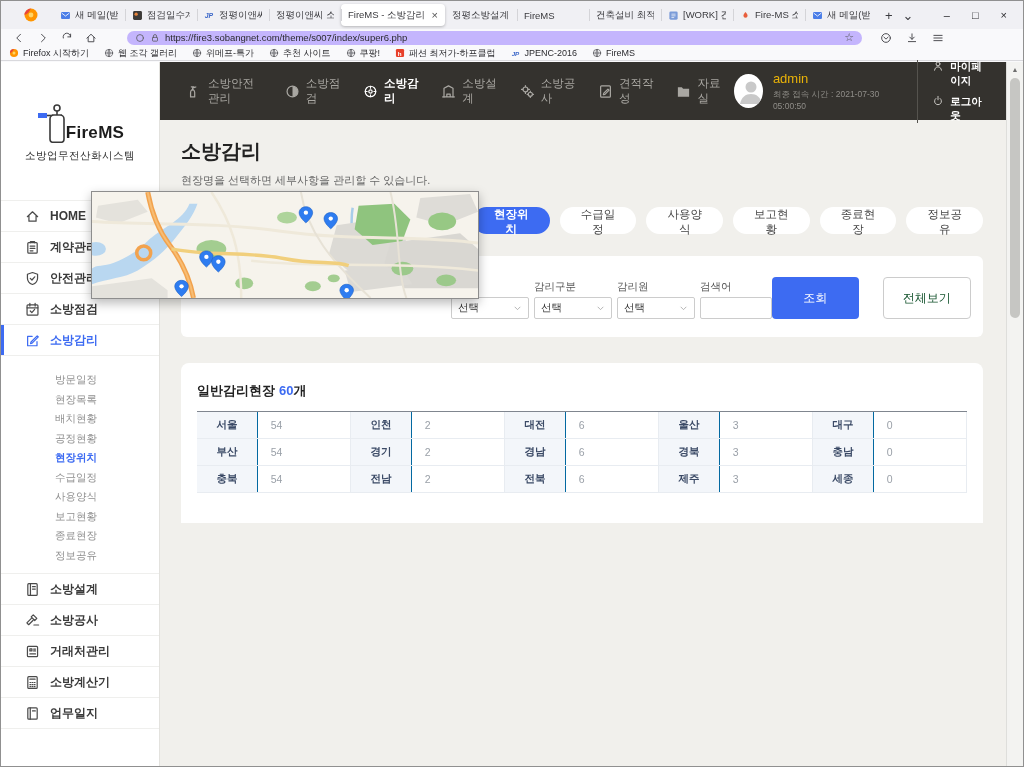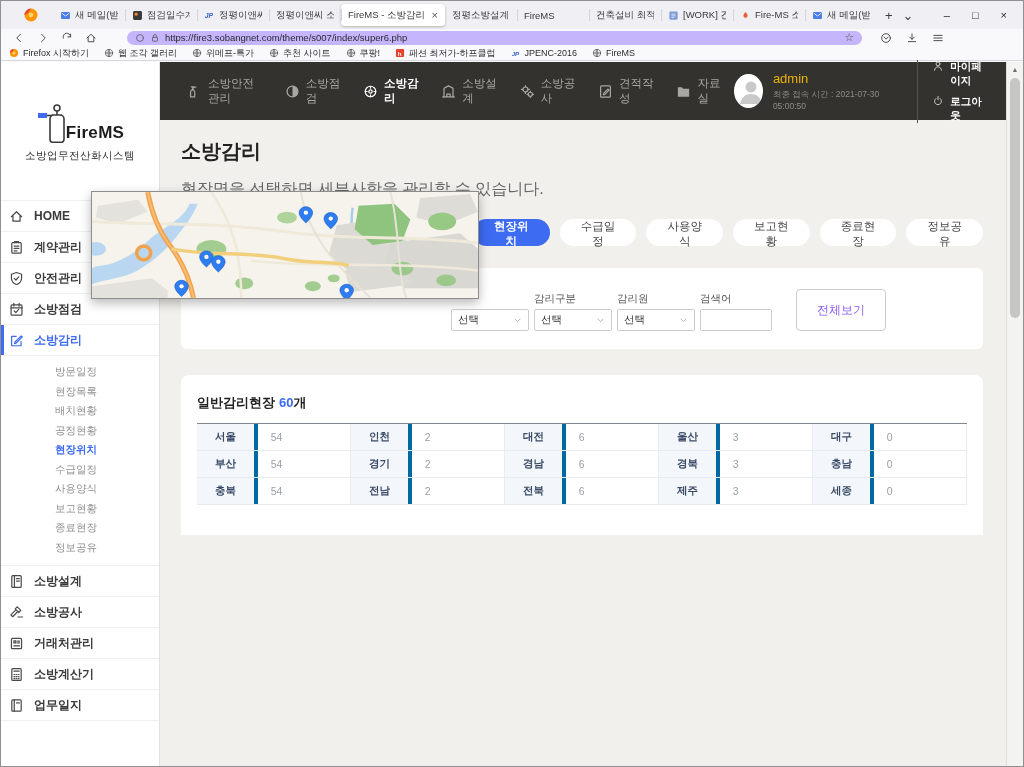--- a/index.html
+++ b/index.html
@@ -58,61 +58,61 @@
   .ua-item .n-ic { width:12px; height:12px; color:#cfcdc8; }
   .ua-item .n-ic svg { width:12px; height:12px; display:block; }
 
   .sidebar { position:absolute; left:0; top:0; width:159px; bottom:0; background:#fff; border-right:1px solid #e3e2de; z-index:5; }
   .logo-block { height:124px; display:flex; flex-direction:column; align-items:center; justify-content:center; padding-top:18px; }
   .logo-row { display:flex; align-items:flex-end; }
   .logo-mark { width:34px; height:40px; }
   .logo-title { font-size:17px; font-weight:bold; color:#1c1c1c; letter-spacing:.3px; margin-left:-4px; }
   .logo-sub { font-size:10.5px; color:#2e2e2e; margin-top:6px; letter-spacing:.5px; }
   .side-menu { margin-top:14px; }
-  .side-item { display:flex; align-items:center; gap:10px; height:31px; padding-left:8px; font-size:12px; font-weight:bold; color:#3a3a3a; border-top:1px solid #efefed; cursor:pointer; position:relative; }
+  .side-item { display:flex; align-items:center; gap:10px; height:31px; padding-left:24px; font-size:12px; font-weight:bold; color:#3a3a3a; border-top:1px solid #efefed; cursor:pointer; position:relative; }
   .side-item .s-ic { width:15px; height:15px; color:#4a4a4a; }
   .side-item .s-ic svg { width:15px; height:15px; display:block; }
   .side-item.active { color:var(--accent); }
   .side-item.active .s-ic { color:var(--accent); }
   .side-item.active::before { content:""; position:absolute; left:0; top:0; bottom:0; width:3px; background:var(--accent); }
-  .side-sub { padding:6px 0 8px 0; border-top:1px solid #efefed; }
+  .side-sub { padding:14px 0 8px 0; border-top:1px solid #efefed; }
   .sub-item { height:19.5px; line-height:19.5px; padding-left:54px; font-size:10.5px; color:#8f8f8f; cursor:pointer; }
   .sub-item.active { color:var(--accent); font-weight:bold; }
   .side-end { border-top:1px solid #efefed; height:1px; }
 
   .main { position:absolute; left:159px; top:58px; right:17px; bottom:0; padding:0 23px 0 21px; overflow:hidden; }
   .page-title { margin-top:18px; font-size:20px; font-weight:bold; color:#222; }
-  .page-sub { margin-top:14px; font-size:16px; color:#666; }
+  .page-sub { margin-top:8px; font-size:11px; color:#666; }
   .pill-row { margin-top:19px; margin-left:292px; display:flex; gap:10px; }
   .pill { height:27px; padding:0 17px; border:none; border-radius:14px; background:#fff; color:#444; font-size:11.5px; font-family:inherit; cursor:pointer; }
   .pill.active { background:var(--accent); color:#fff; font-weight:bold; }
 
   .filter-card { margin-top:22px; height:81px; background:#fff; border-radius:6px; display:flex; align-items:flex-end; padding:0 12px 18px 16px; }
   .f-group { display:flex; flex-direction:column; }
   .f-label { font-size:10.5px; color:#555; margin-bottom:5px; height:12px; }
   .f-select { width:78px; height:22px; border:1px solid #ccc; border-radius:2px; background:#fff; display:flex; align-items:center; justify-content:space-between; padding:0 6px; font-size:10.5px; color:#333; cursor:pointer; }
   .f-chev { width:9px; height:9px; color:#999; }
   .f-chev svg { width:9px; height:9px; display:block; }
   .f-input { width:72px; height:22px; border:1px solid #ccc; border-radius:2px; background:#fff; font-size:10.5px; padding:0 5px; font-family:inherit; }
   .g1 { margin-left:254px; }
   .g2,.g3,.g4 { margin-left:5px; }
   .btn-search { margin-left:auto; width:88px; height:42px; background:var(--accent); color:#fff; border:none; border-radius:4px; font-size:12px; font-family:inherit; cursor:pointer; }
-  .btn-viewall { margin-left:24px; width:90px; height:42px; background:#fff; color:#8b5cf6; border:1px solid #ccc; border-radius:4px; font-size:12px; font-family:inherit; cursor:pointer; }
+  .btn-viewall { margin-left:24px; width:90px; height:42px; background:#fff; color:#14532d; border:1px solid #ccc; border-radius:4px; font-size:12px; font-family:inherit; cursor:pointer; }
 
   .register-row { margin-top:22px; display:flex; justify-content:flex-end; }
   .btn-register { width:64px; height:27px; background:var(--accent); color:#fff; border:none; border-radius:3px; font-size:10.5px; font-family:inherit; cursor:pointer; }
 
   .count-card { margin-top:8px; height:238px; background:#fff; border-radius:8px; padding:14px 16px; }
   .section-title { font-size:13px; font-weight:bold; color:#222; }
   .section-title .cnt { color:var(--accent); margin-left:4px; }
 
   .table-card { margin-top:26px; height:160px; background:#fff; border-radius:8px 8px 0 0; padding:19px 16px 0 16px; }
   .region-table { margin-top:11px; border-top:1px solid #80868f; }
   .rt-row { display:flex; height:27px; border-bottom:1px solid #e8ecf1; }
-  .rt-region { width:61px; background:#f3f6fa; color:#3b4a66; font-size:10.5px; font-weight:bold; display:flex; align-items:center; justify-content:center; border-right:4px solid #0369a1; }
+  .rt-region { width:61px; background:#f3f6fa; color:#3b4a66; font-size:10.5px; font-weight:bold; display:flex; align-items:center; justify-content:center; border-right:1px solid #0369a1; }
   .rt-value { width:93.6px; color:#9aa0a8; font-size:10.5px; display:flex; align-items:center; padding-left:13px; border-right:1px solid #e8ecf1; }
   .rt-row .rt-region:first-child { border-left:none; }
 
   
   .map-overlay { position:absolute; left:90px; top:129px; width:388px; height:108px; border:1px solid #8d8d8d; box-shadow:0 4px 10px rgba(0,0,0,.28); z-index:30; background:#f6f3ec; cursor:grab; }
   .map-overlay svg { width:100%; height:100%; display:block; }
 
   
   .page-scrollbar { position:absolute; right:0; top:0; bottom:0; width:17px; background:#f3f3f1; border-left:1px solid #dededb; z-index:40; }
   .sb-arrow { width:100%; height:14px; display:flex; align-items:center; justify-content:center; color:#6f6f6f; font-size:7px; }
@@ -684,20 +684,21 @@
                 <svg viewBox="0 0 16 16" fill="none" stroke="currentColor" stroke-width="1.3" stroke-linecap="round" stroke-linejoin="round">
                   <path d="M3.5 5.5 8 10l4.5-4.5"></path>
                 </svg>
               </span>
           </div>
         </div>
         <div class="f-group g4">
           <div class="f-label">검색어</div>
           <input class="f-input" value="" style="">
         </div>
+        <button class="btn-search">조회</button>
         <button class="btn-viewall">전체보기</button>
       </div>
 
 
 
       <div class="table-card">
         <div class="section-title">
           <span>일반감리현장</span><span class="cnt">60</span><span>개</span>
         </div>
         <div class="region-table">

